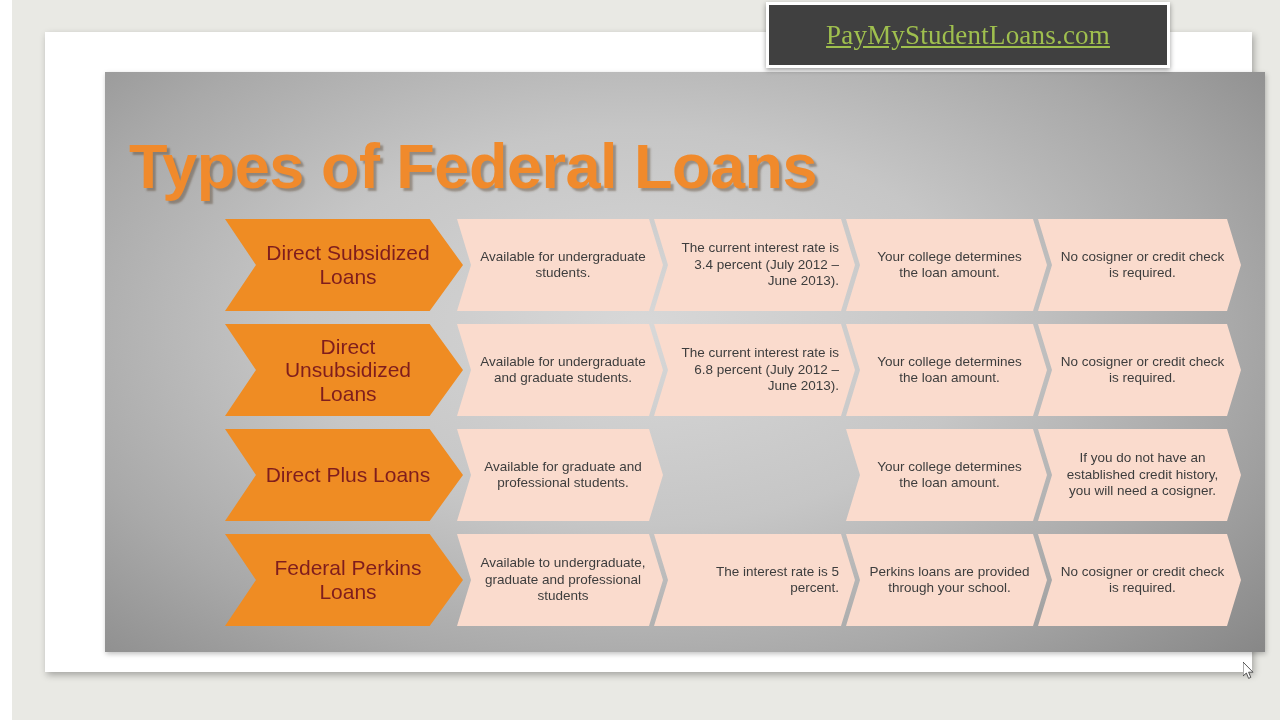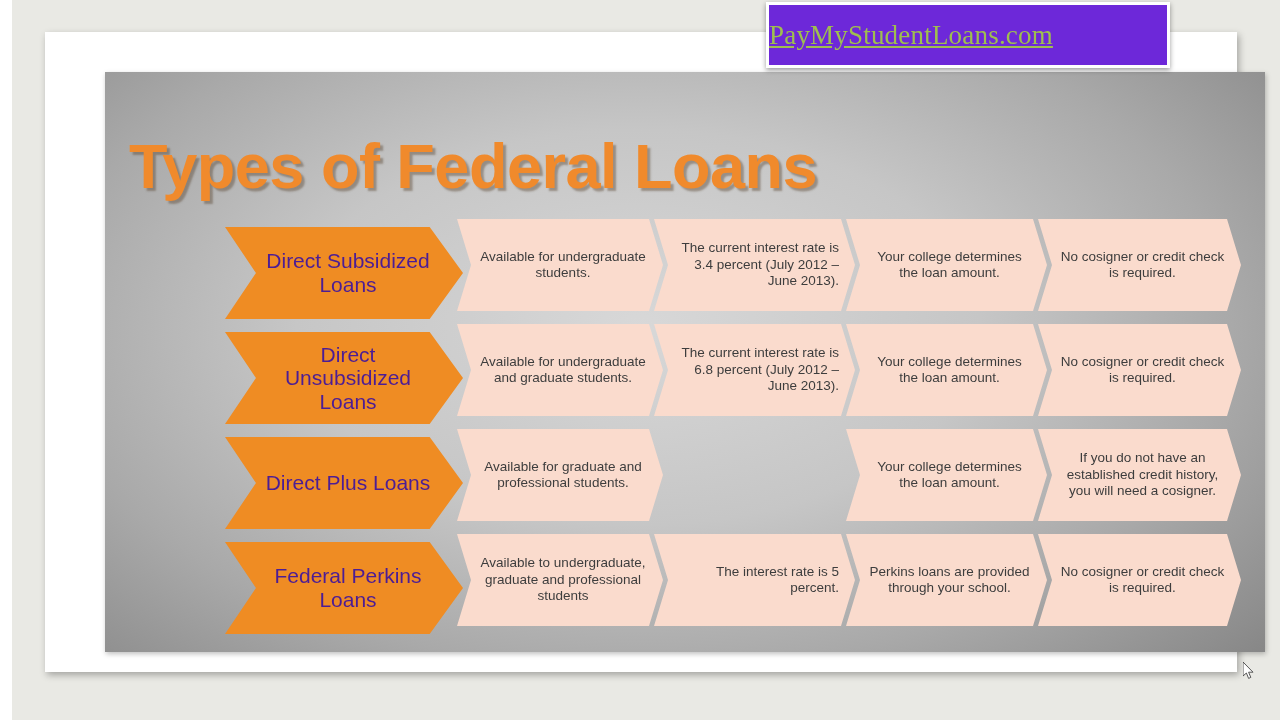--- a/index.html
+++ b/index.html
@@ -36,20 +36,21 @@
 
   
   .slide-card {
     position: absolute;
     left: 45px;
     top: 32px;
     width: 1192px;
     height: 640px;
     background: #ffffff;
     box-shadow: 2px 3px 7px rgba(0,0,0,0.30);
+    padding-left: 15px;
   }
 
   
   .slide-inner {
     position: absolute;
     left: 60px;
     top: 40px;
     width: 1160px;
     height: 580px;
     background:
@@ -58,26 +59,26 @@
     overflow: hidden;
   }
 
   
   .watermark {
     position: absolute;
     left: 766px;
     top: 2px;
     width: 398px;
     height: 60px;
-    background: #6d28d9;
+    background: #404040;
     border: 3px solid #ffffff;
     box-shadow: 0 2px 5px rgba(0,0,0,0.4);
     display: flex;
     align-items: center;
-    justify-content: flex-start;
+    justify-content: center;
     z-index: 30;
   }
   .watermark span {
     font-family: "Liberation Serif", serif;
     font-size: 27px;
     color: #9fbf4e;
     text-decoration: underline;
     letter-spacing: 0.2px;
     white-space: nowrap;
   }
@@ -110,34 +111,33 @@
   }
 
   
   .chev-main {
     position: absolute;
     left: 0;
     top: 0;
     width: 238px;
     height: 92px;
     background: #ef8c23;
-    color: #4c1d95;
+    color: #7f1d1d;
     display: flex;
     align-items: center;
     justify-content: center;
     text-align: center;
     font-size: 21px;
     line-height: 1.12;
     padding: 0 26px 0 34px;
     box-sizing: border-box;
     -webkit-clip-path: polygon(0 0, 86% 0, 100% 50%, 86% 100%, 0 100%, 13% 50%);
     clip-path: polygon(0 0, 86% 0, 100% 50%, 86% 100%, 0 100%, 13% 50%);
     filter: drop-shadow(2px 2px 2px rgba(0,0,0,0.35));
     z-index: 5;
-    margin-top: 8px;
   }
 
   
   .chev-cell {
     position: absolute;
     top: 0;
     height: 92px;
     background: #fadbcd;
     color: #3d3d3d;
     display: flex;

